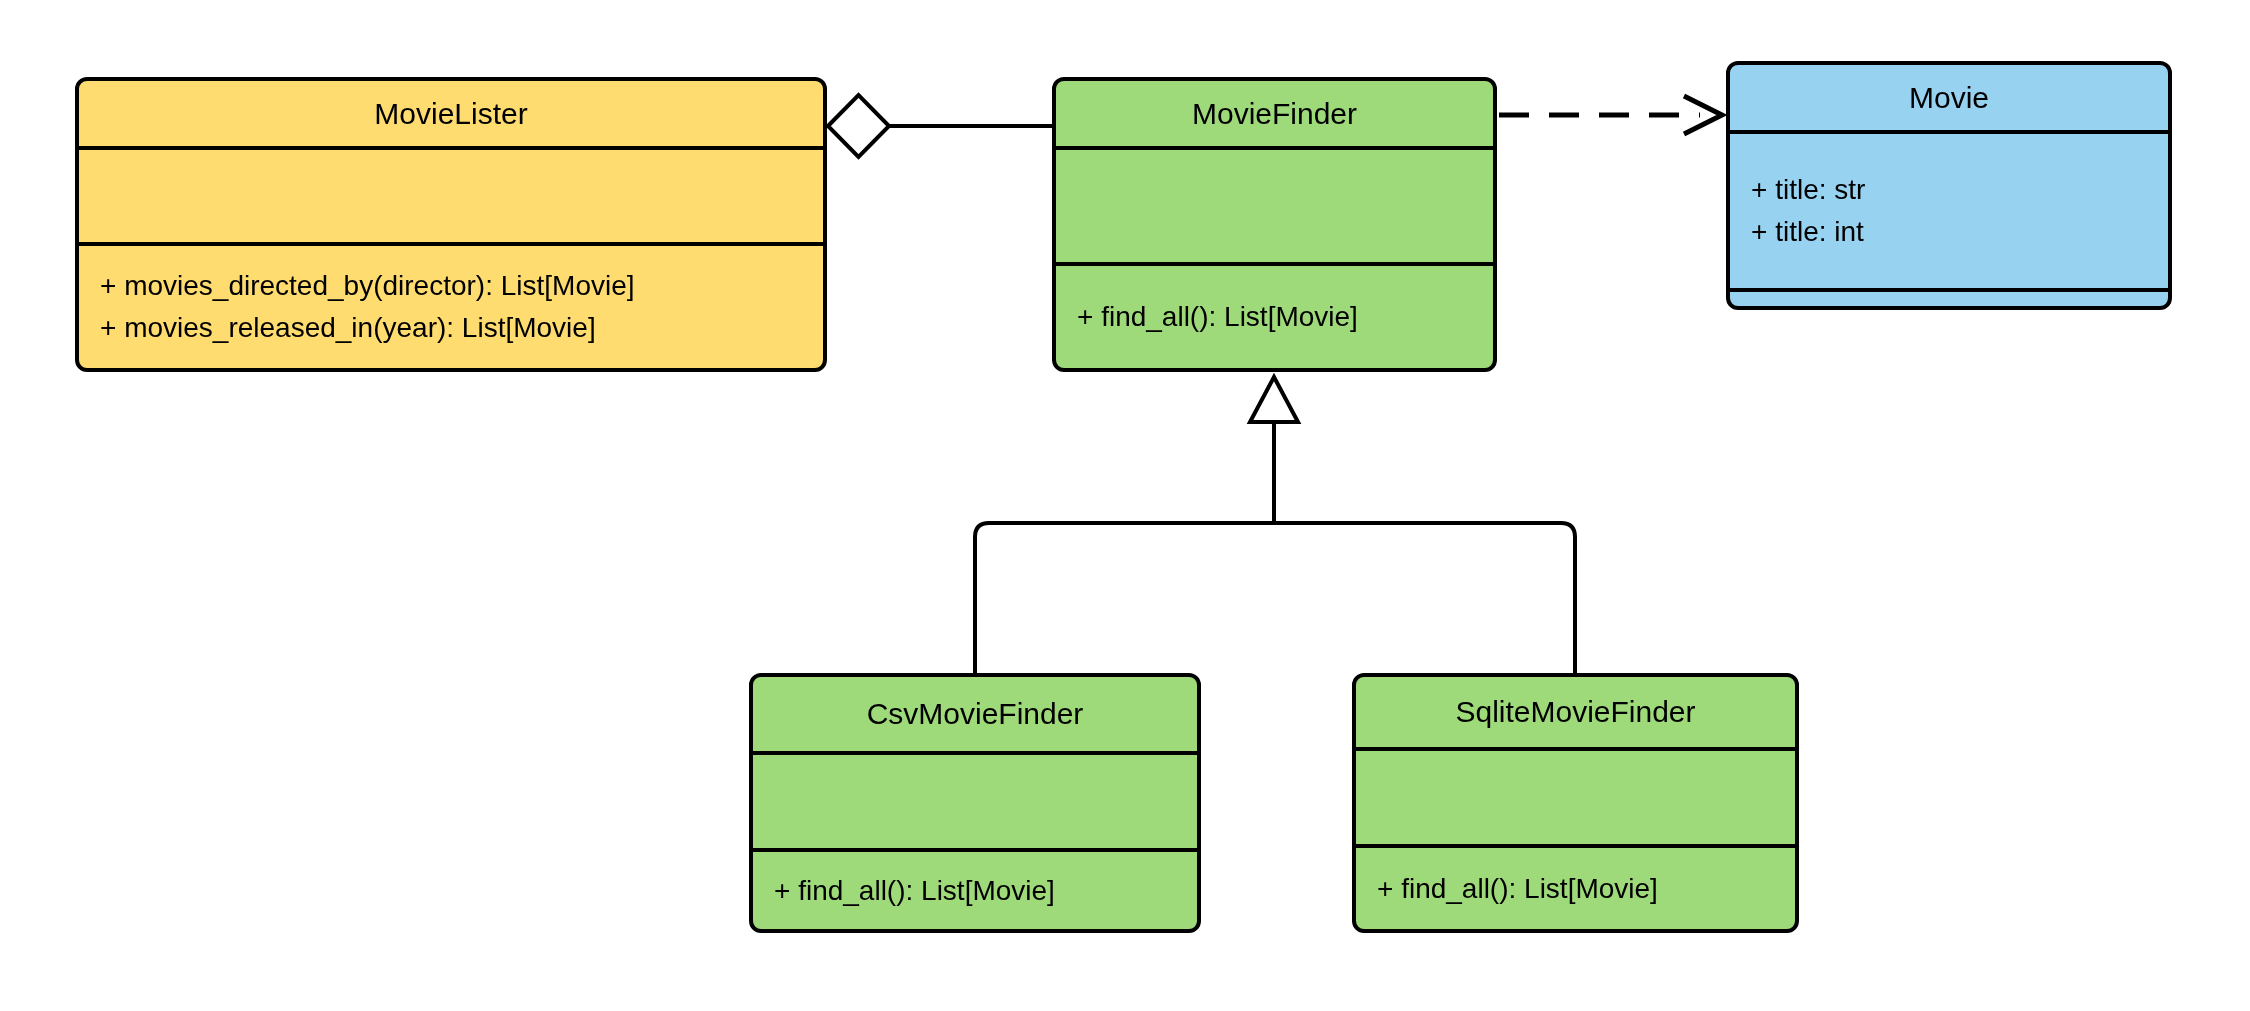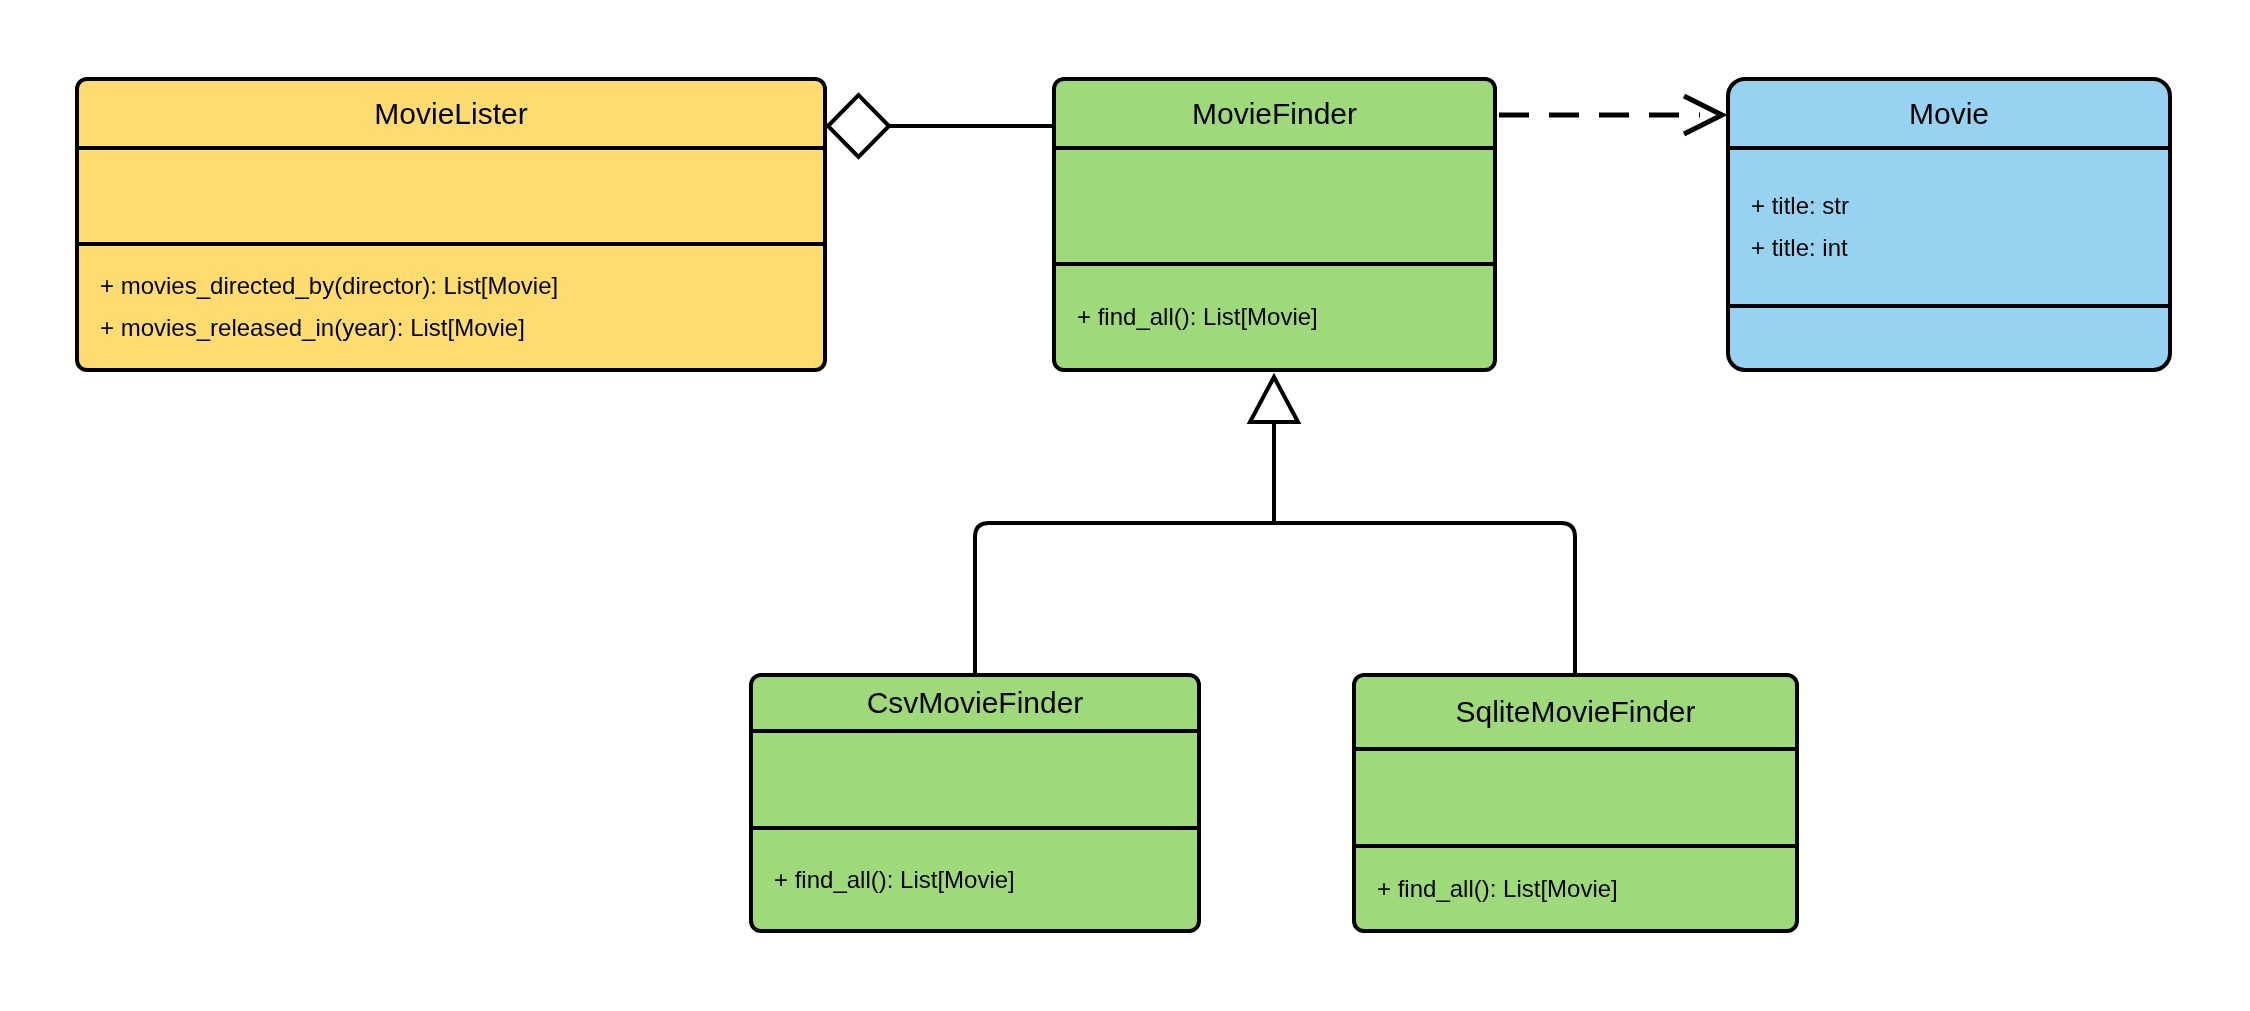--- a/index.html
+++ b/index.html
@@ -35,21 +35,21 @@
     flex: 0 0 auto;
   }
   .sec {
     border-top: 4px solid #000000;
     box-sizing: border-box;
     display: flex;
     flex-direction: column;
     justify-content: center;
     padding-left: 21px;
     padding-right: 8px;
-    font-size: 24px;
+    font-size: 28px;
     line-height: 42px;
     flex: 0 0 auto;
     overflow: hidden;
   }
   .sec.grow { flex: 1 1 auto; }
   .member { white-space: nowrap; }
   #connector-layer {
     position: absolute;
     left: 0; top: 0;
     width: 2250px;
@@ -72,31 +72,31 @@
   </div>
 
   <div class="class-box fill-green" style="left:1052px; top:77px; width:445px; height:295px;justify-content:space-between;">
     <div class="hdr" style="height:65px">MovieFinder</div>
     <div class="sec" style="height:116px"></div>
     <div class="sec grow">
       <div class="member">+ find_all(): List[Movie]</div>
     </div>
   </div>
 
-  <div class="class-box fill-blue" style="left:1726px; top:77px; width:446px; height:295px;border-radius:19px;">
+  <div class="class-box fill-blue" style="left:1726px; top:61px; width:446px; height:249px;">
     <div class="hdr" style="height:65px">Movie</div>
     <div class="sec" style="height:158px">
       <div class="member">+ title: str</div>
       <div class="member">+ title: int</div>
     </div>
     <div class="sec grow"></div>
   </div>
 
   <div class="class-box fill-green" style="left:749px; top:673px; width:452px; height:260px;">
-    <div class="hdr" style="height:52px">CsvMovieFinder</div>
+    <div class="hdr" style="height:74px">CsvMovieFinder</div>
     <div class="sec" style="height:97px"></div>
     <div class="sec grow">
       <div class="member">+ find_all(): List[Movie]</div>
     </div>
   </div>
 
   <div class="class-box fill-green" style="left:1352px; top:673px; width:447px; height:260px;justify-content:space-between;">
     <div class="hdr" style="height:70px">SqliteMovieFinder</div>
     <div class="sec" style="height:97px"></div>
     <div class="sec grow">

